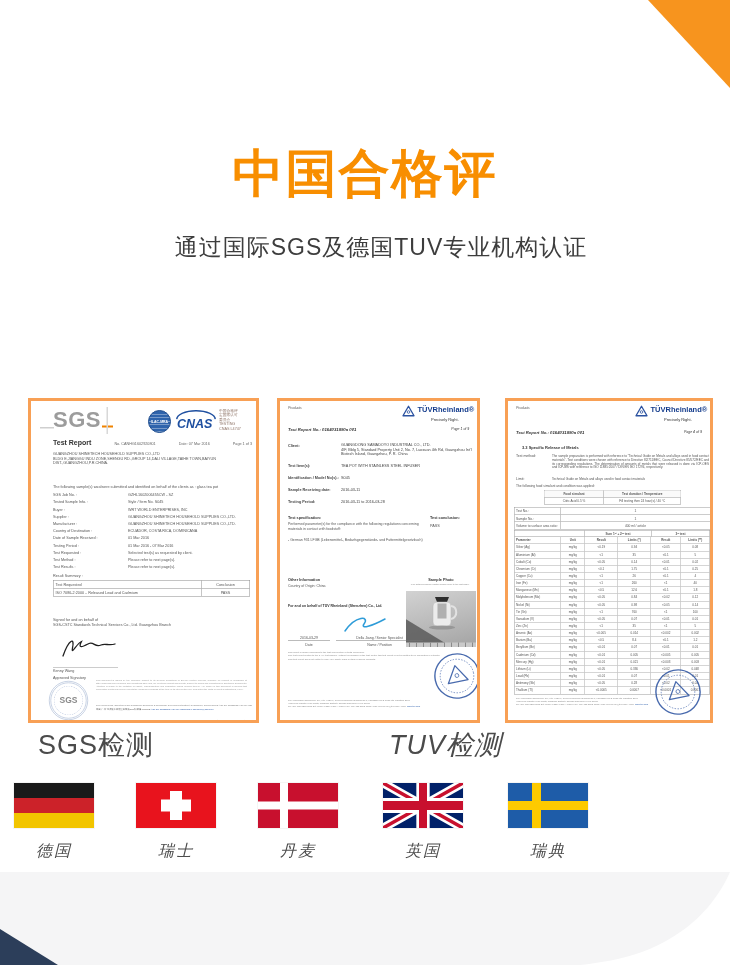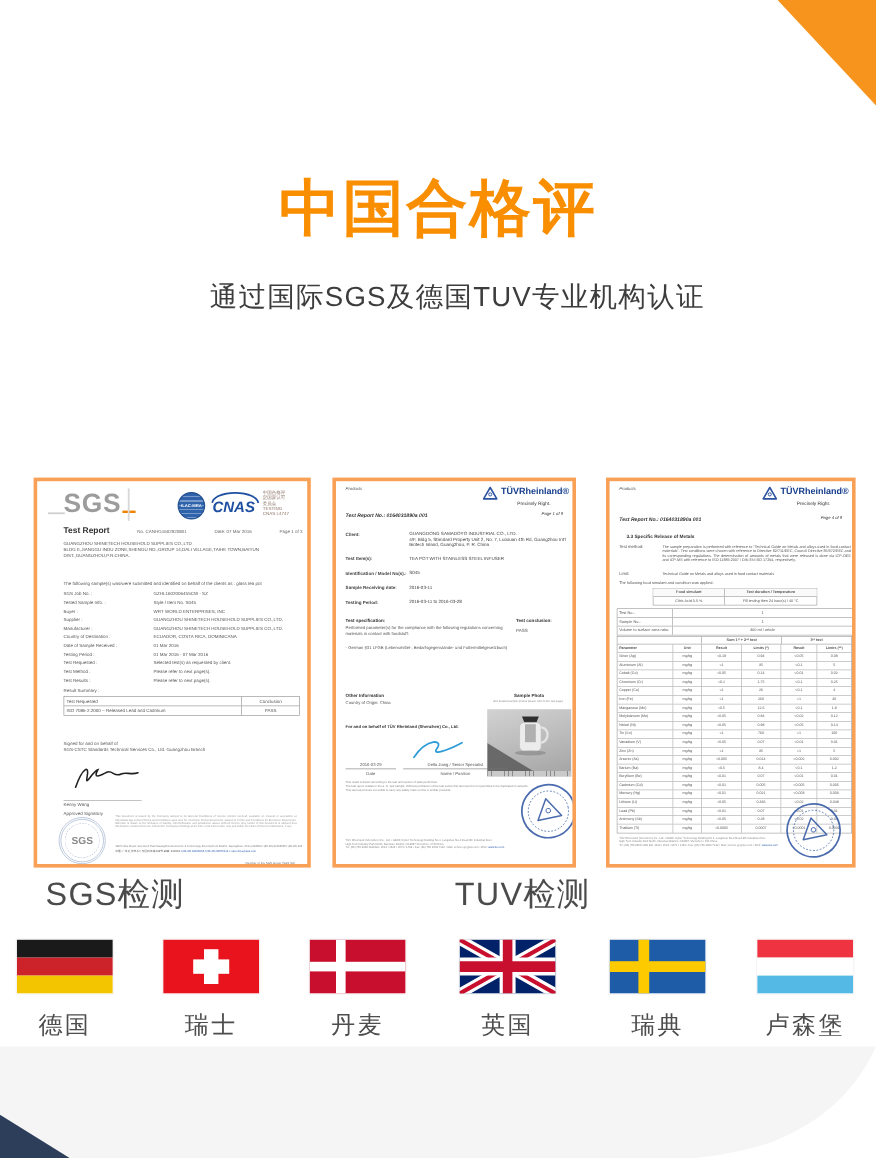--- a/index.html
+++ b/index.html
@@ -144,26 +144,26 @@
   .c3h span,.c3r span{box-sizing:border-box;}
   .c3h .c0,.c3r .c0{width:92px;flex:none;text-align:left;padding-left:3px;}
   .c3h .c1,.c3r .c1{width:48px;flex:none;border-left:1px solid #AAA;}
   .c3h .c2,.c3r .c2{width:66px;flex:none;border-left:1px solid #AAA;}
   .c3h .c3,.c3r .c3{width:66px;flex:none;border-left:1px solid #AAA;}
   .c3h .c4,.c3r .c4{width:60px;flex:none;border-left:1px solid #AAA;}
   .c3h .c5,.c3r .c5{flex:1;border-left:1px solid #AAA;}
 
   
   .seclabel{position:absolute;top:727px;font-size:27px;color:#4B4B4B;letter-spacing:1px;}
-  .l1{left:38px;} .l2{left:379px;}
+  .l1{left:38px;} .l2{left:389px;font-style:italic;}
 
   
   .flag-item{position:absolute;top:783px;width:80px;}
   .flag-item svg{display:block;width:80px;height:45px;box-shadow:0 0 0 1px rgba(0,0,0,.04);}
-  .flabel{margin-top:13px;text-align:center;font-size:20px;color:#4D4D4D;letter-spacing:2px;}
+  .flabel{margin-top:13px;text-align:center;font-size:16px;color:#4D4D4D;letter-spacing:2px;font-style:italic;}
   .fg{left:14px;} .fch{left:136px;} .fdk{left:258px;} .fuk{left:383px;} .fse{left:508px;} .flu{left:631px;}
 
   
   .bottom-panel{position:absolute;left:0;top:872px;width:730px;height:93px;background:#F5F5F6;}
   .curve{position:absolute;right:0;bottom:0;}
 </style>
 </head>
 <body>
 
 <div class="page">
@@ -648,28 +648,20 @@
     <div class="flabel">英国</div>
   </div>
   <div class="flag-item fse">
     <svg viewBox="0 0 80 45" preserveAspectRatio="none">
       <rect width="80" height="45" fill="#1E5CA8"></rect>
       <rect x="24" width="9" height="45" fill="#FDCA00"></rect>
         <rect y="18" width="80" height="9" fill="#FDCA00"></rect>
     </svg>
     <div class="flabel">瑞典</div>
   </div>
-  <div class="flag-item flu">
-    <svg viewBox="0 0 80 45" preserveAspectRatio="none">
-      <rect width="80" height="15" fill="#EF3340"></rect>
-        <rect y="15" width="80" height="15" fill="#FFFFFF"></rect>
-        <rect y="30" width="80" height="15" fill="#54B9E4"></rect>
-    </svg>
-    <div class="flabel">卢森堡</div>
-  </div>
 
   <div class="bottom-panel">
     <svg class="curve" width="150" height="93" viewBox="0 0 150 93">
       <path d="M150,0 C136,32 108,63 62,80 C42,87 20,91 0,93 L150,93 Z" fill="#ffffff"></path>
     </svg>
   </div>
 
   <div class="corner-tr"></div>
   <div class="corner-bl"></div>
 

